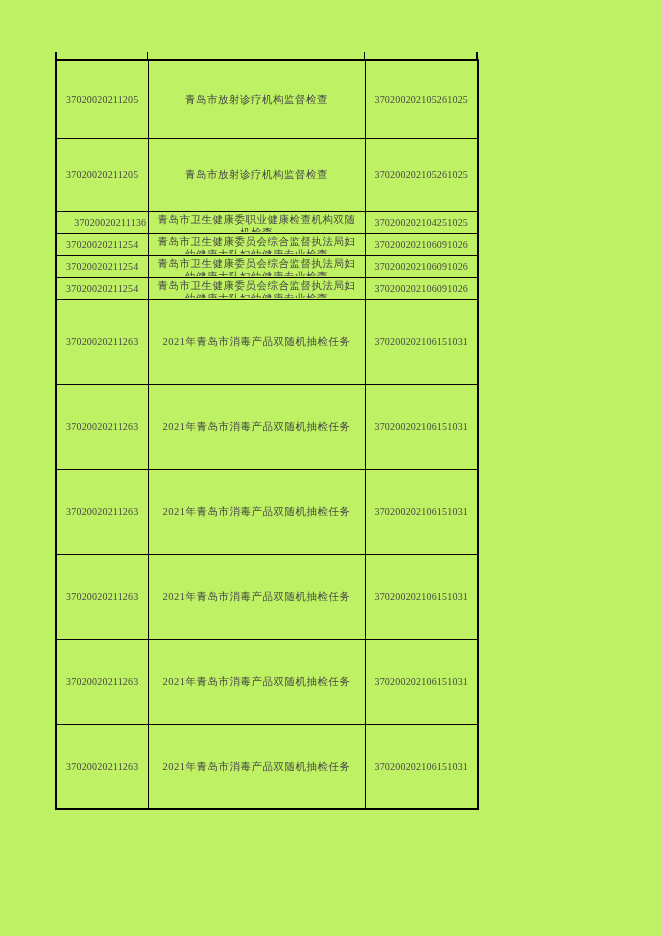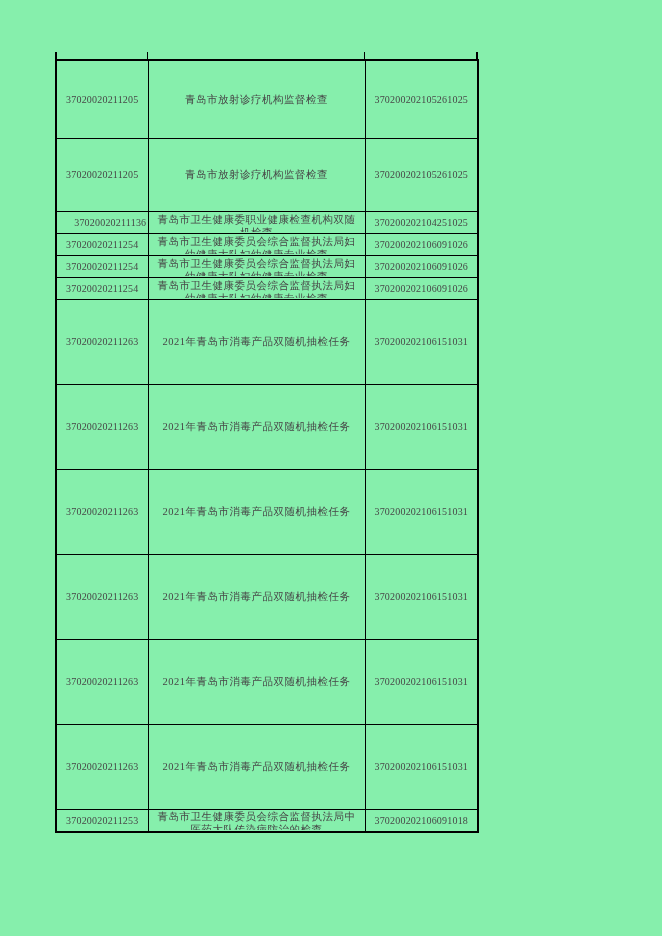--- a/index.html
+++ b/index.html
@@ -10,21 +10,21 @@
   body {
     width: 662px;
     height: 936px;
     position: relative;
     font-family: "Liberation Serif", "DejaVu Serif", serif;
     overflow: hidden;
   }
   .page {
     position: absolute;
     inset: 0;
-    background: #86efac;
+    background: #bef264;
   }
   table.grid {
     position: absolute;
     left: 55px;
     top: 59px;
     width: 422px;
     border-collapse: collapse;
     table-layout: fixed;
     border: 2.5px solid #000;
   }
@@ -212,26 +212,15 @@
           <td>
             <div class="cell-inner num" style="height: 82px;">37020020211263</div>
           </td>
           <td>
             <div class="cell-inner" style="height: 82px;">2021年青岛市消毒产品双随机抽检任务</div>
           </td>
           <td>
             <div class="cell-inner num" style="height: 82px;">370200202106151031</div>
           </td>
         </tr>
-        <tr style="height: 23px;">
-          <td>
-            <div class="cell-inner num" style="height: 20px;">37020020211253</div>
-          </td>
-          <td>
-            <div class="cell-inner" style="height: 20px;">青岛市卫生健康委员会综合监督执法局中医药大队传染病防治的检查</div>
-          </td>
-          <td>
-            <div class="cell-inner num" style="height: 20px;">370200202106091018</div>
-          </td>
-        </tr>
       </tbody>
   </table>
 </div>
 
 </body></html>

